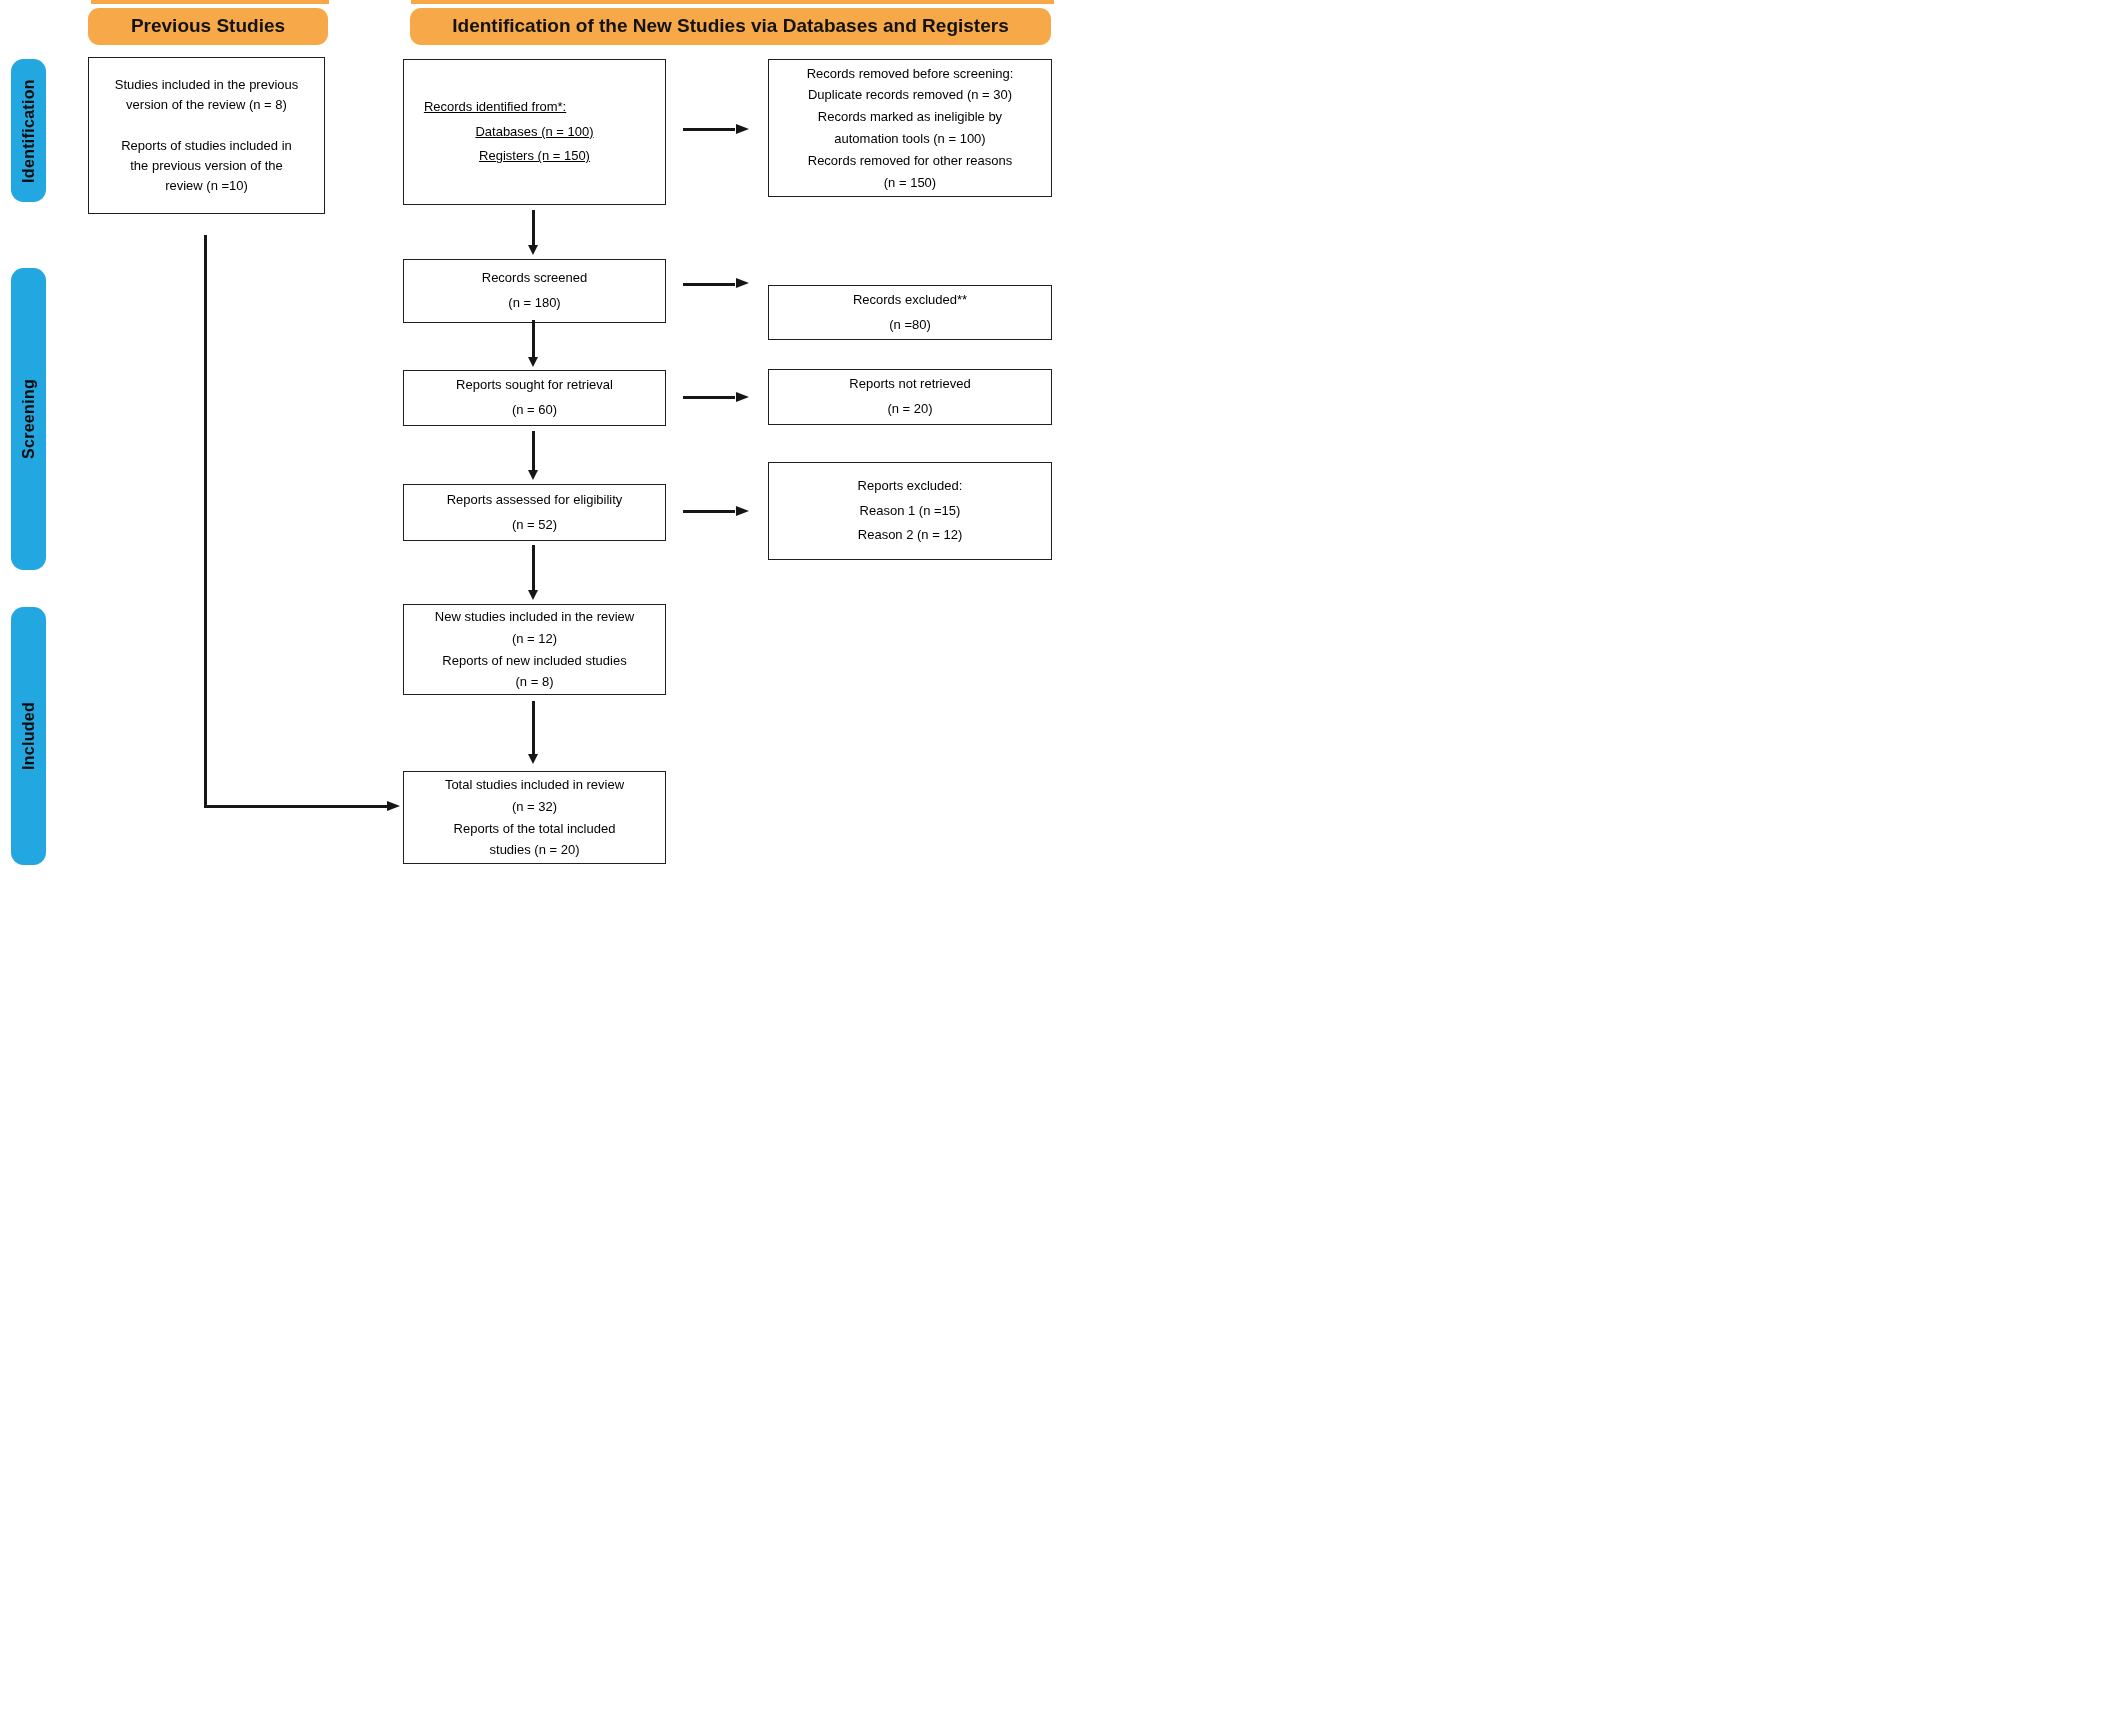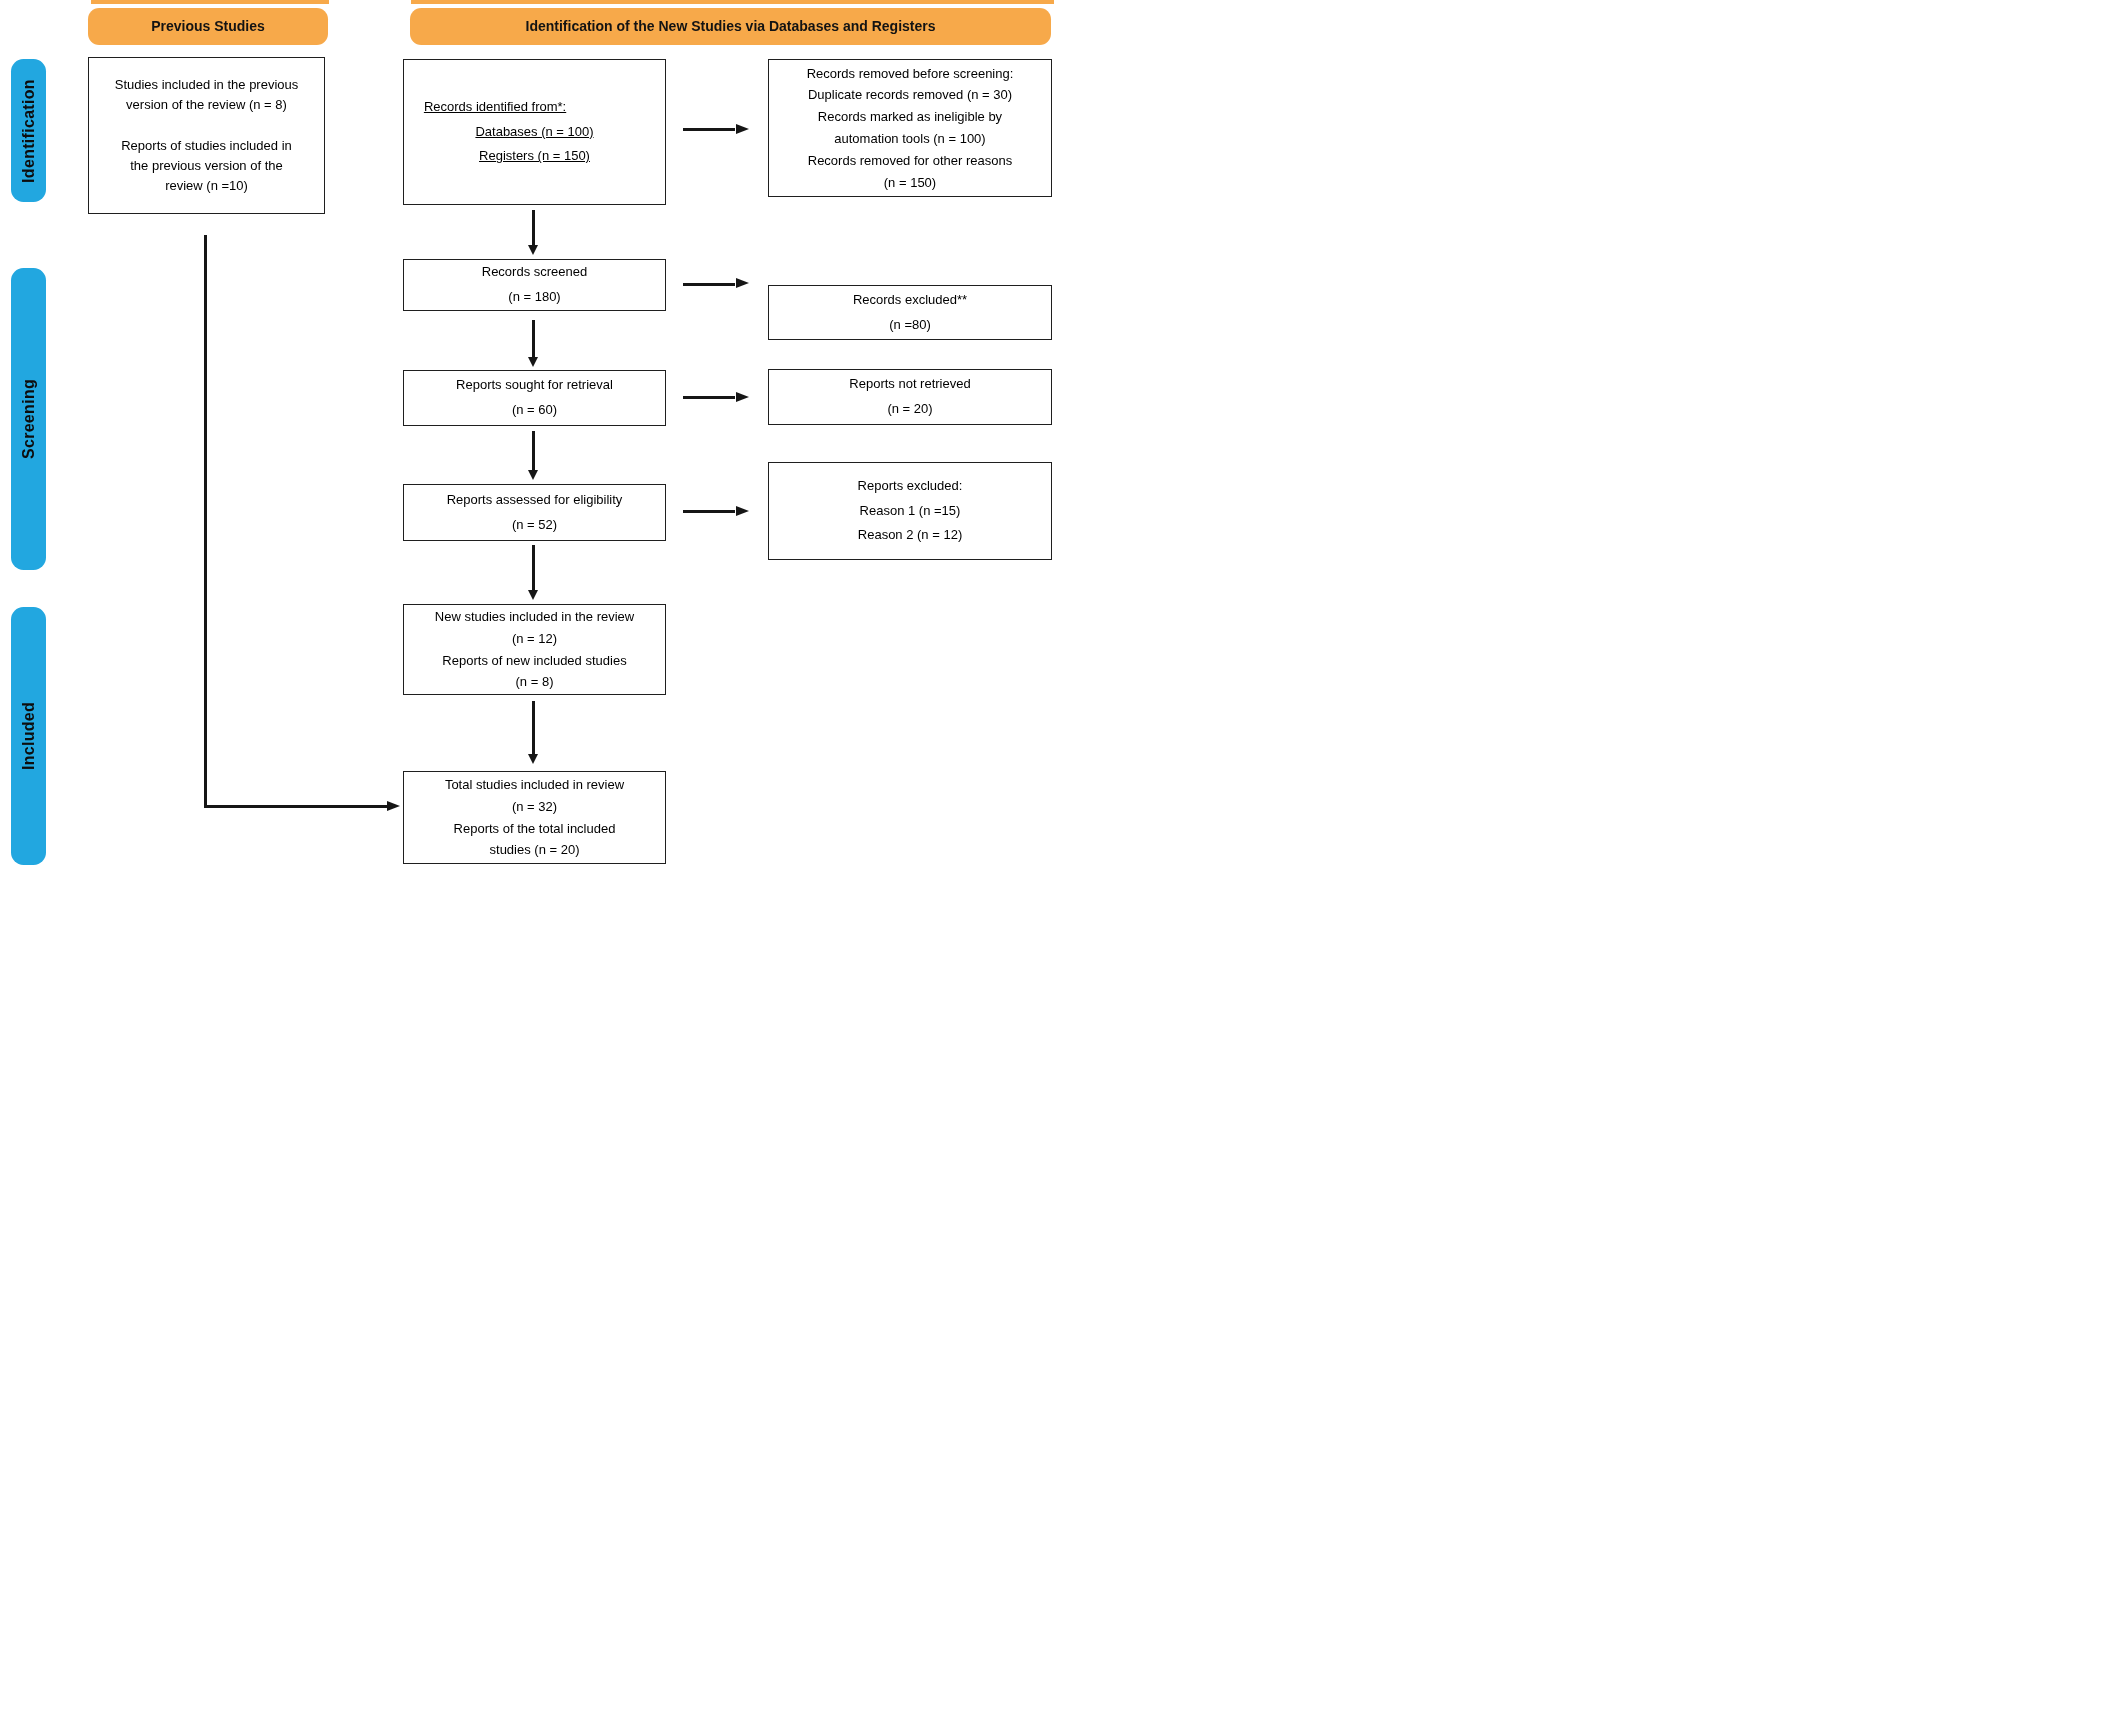--- a/index.html
+++ b/index.html
@@ -27,21 +27,21 @@
     background: var(--orange);
   }
   .header-pill {
     position: absolute;
     background: var(--orange);
     border-radius: 11.2px;
     display: flex;
     align-items: center;
     justify-content: center;
     font-weight: bold;
-    font-size: 14px;
+    font-size: 19px;
     color: #131313;
     text-align: center;
   }
   .stage-pill {
     position: absolute;
     left: 11.2px;
     width: 35px;
     background: var(--blue);
     border-radius: 12.4px;
     display: flex;
@@ -137,21 +137,21 @@
 
 Reports of studies included in
 the previous version of the
 review (n =10)</div>
 
   <div class="box" style="left:403px; top:59px; width:263px; height:146px;text-decoration:underline;">
     <div class="intro">Records identified from*:</div>
     <div class="items">Databases (n = 100)
 Registers (n = 150)</div>
   </div>
-  <div class="box roomy" style="left:403px; top:259px; width:263px; height:52px;">Records screened
+  <div class="box roomy" style="left:403px; top:259px; width:263px; height:64px;">Records screened
 (n = 180)</div>
   <div class="box roomy" style="left:403px; top:370px; width:263px; height:56px;">Reports sought for retrieval
 (n = 60)</div>
   <div class="box roomy" style="left:403px; top:484px; width:263px; height:57px;">Reports assessed for eligibility
 (n = 52)</div>
   <div class="box mid" style="left:403px; top:604px; width:263px; height:91px;">New studies included in the review
 (n = 12)
 Reports of new included studies
 (n = 8)</div>
   <div class="box mid" style="left:403px; top:771px; width:263px; height:93px;">Total studies included in review

